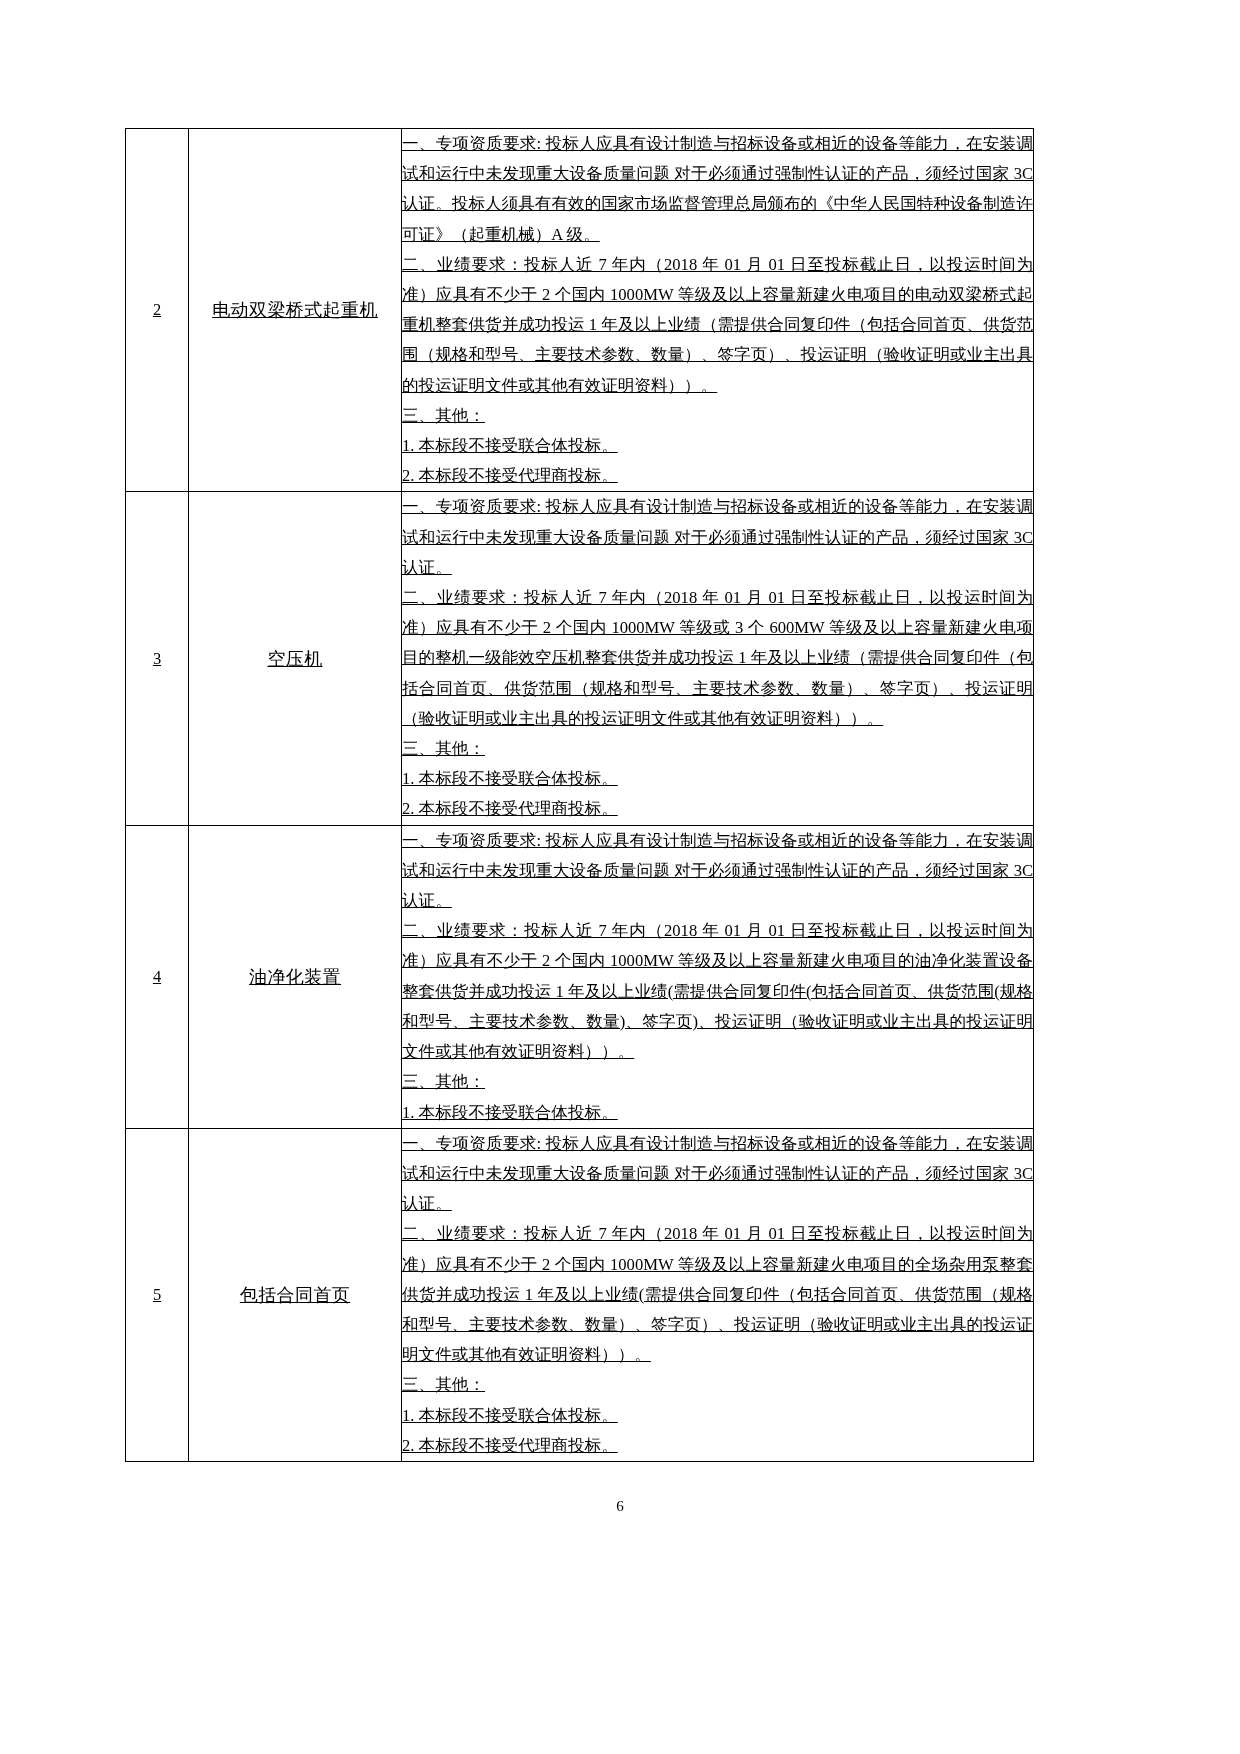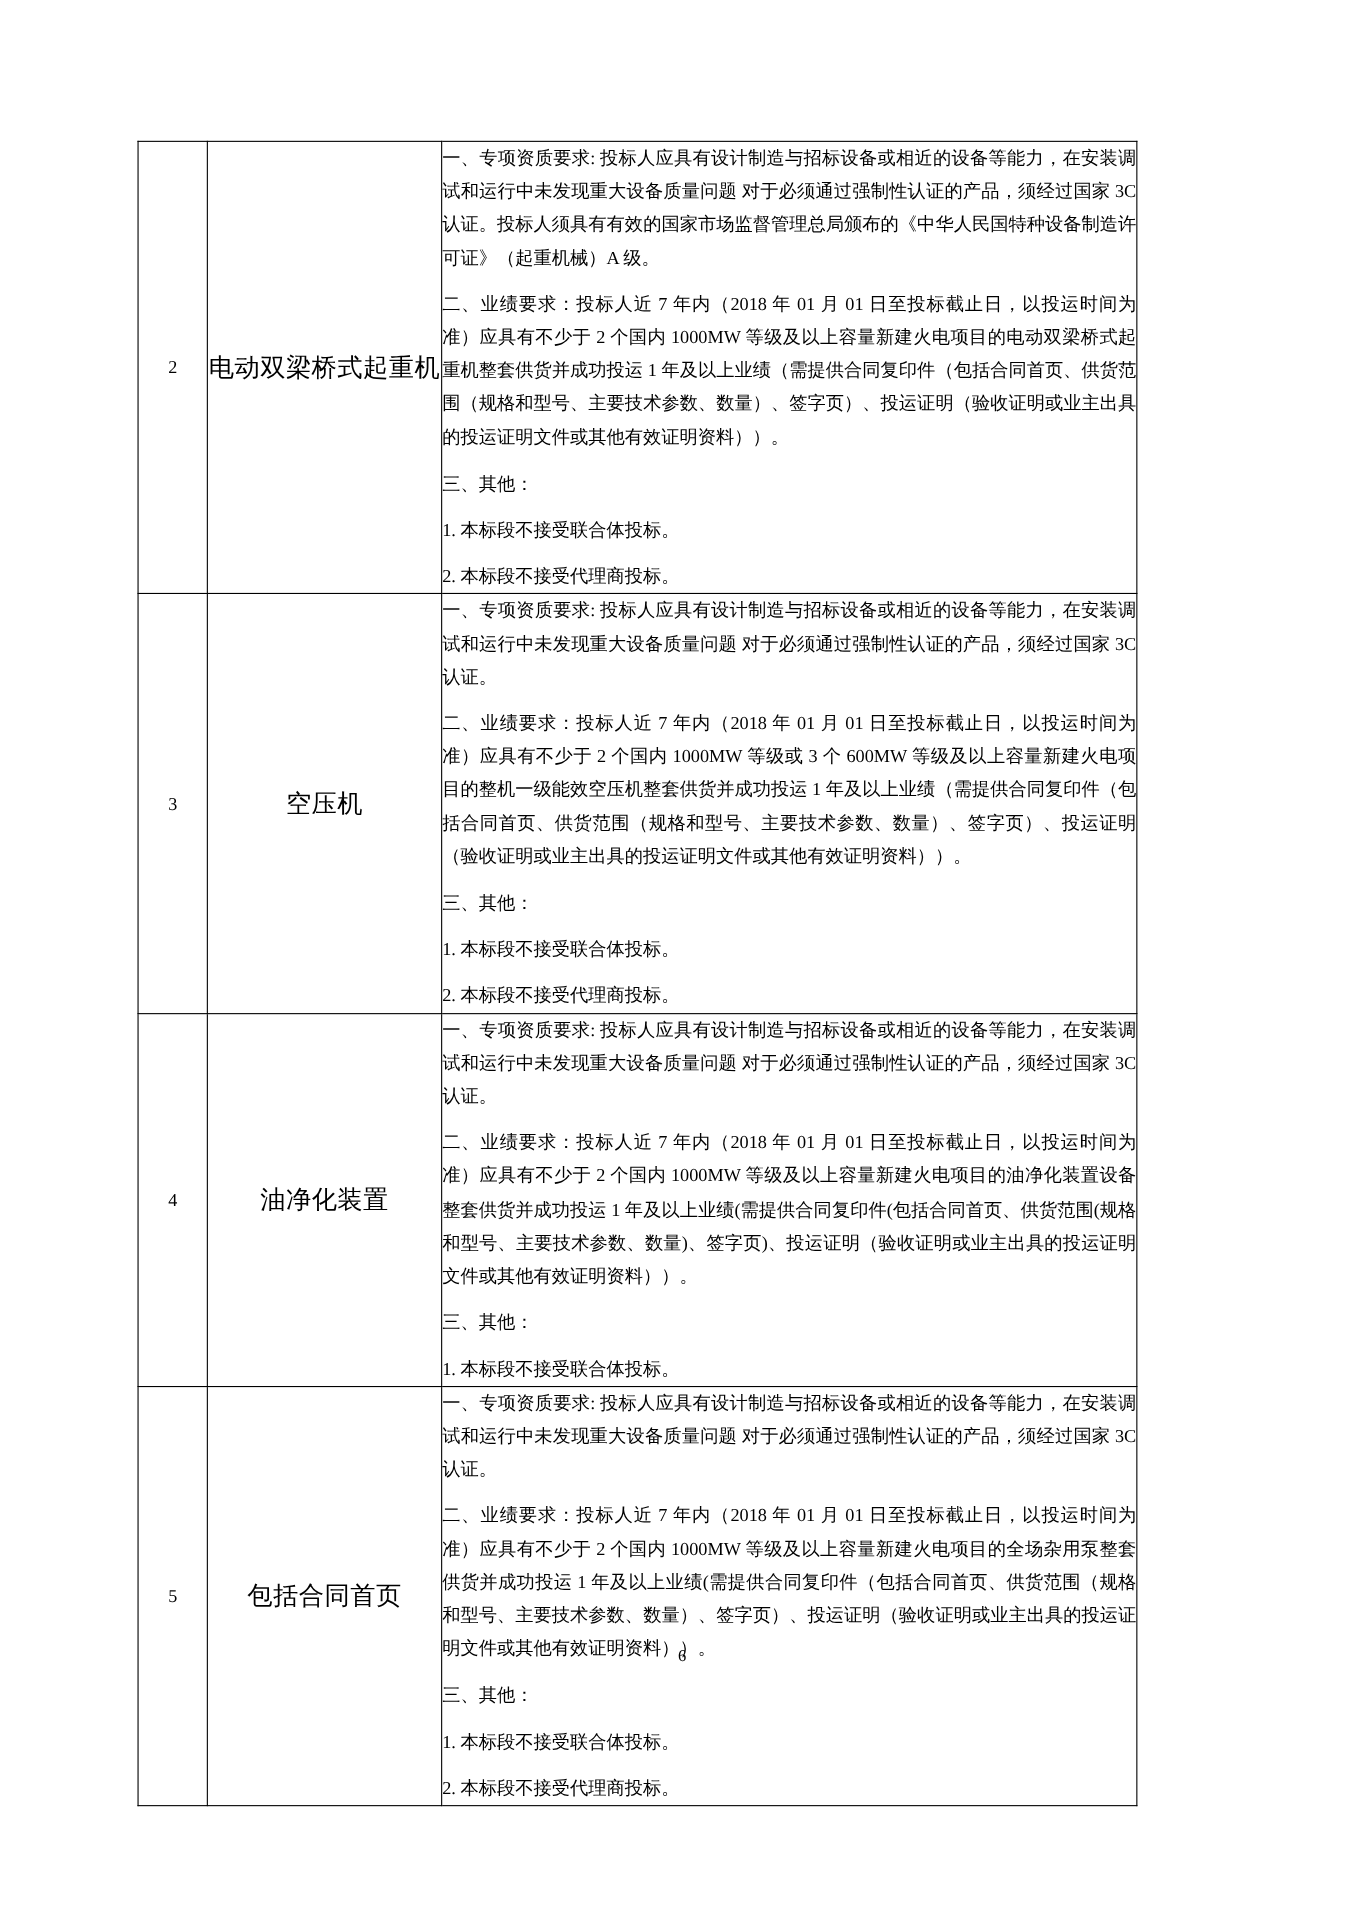--- a/index.html
+++ b/index.html
@@ -25,48 +25,49 @@
   table.req-table {
     border-collapse: collapse;
     width: 905px;
     table-layout: fixed;
     border: 1.6px solid #000;
   }
   table.req-table td {
     border: 1.1px solid #000;
     vertical-align: middle;
     padding: 0;
+    text-decoration: underline;
   }
   td.col-no {
     width: 62px;
     text-align: center;
     font-size: 16.5px;
     font-family: "Liberation Serif", "DejaVu Serif", serif;
   }
   td.col-name {
     width: 212px;
     text-align: center;
-    font-size: 23px;
+    font-size: 18px;
     letter-spacing: 0.4px;
   }
   td.col-req {
     width: 631px;
     vertical-align: top;
     padding: 5px 8px 6px 10px;
   }
   .para {
     font-size: 16.6px;
     line-height: 30.2px;
     text-align: justify;
     text-justify: inter-ideograph;
     margin: 0;
     letter-spacing: 0px;
     word-break: break-all;
   }
-  .para + .para { margin-top: 12px; }
+  .para + .para { margin-top: 0; }
   .footer-num {
     position: absolute;
     left: 0;
     right: 0;
     top: 1498px;
     text-align: center;
     font-size: 15px;
     font-family: "Liberation Serif", "DejaVu Serif", serif;
   }
   

